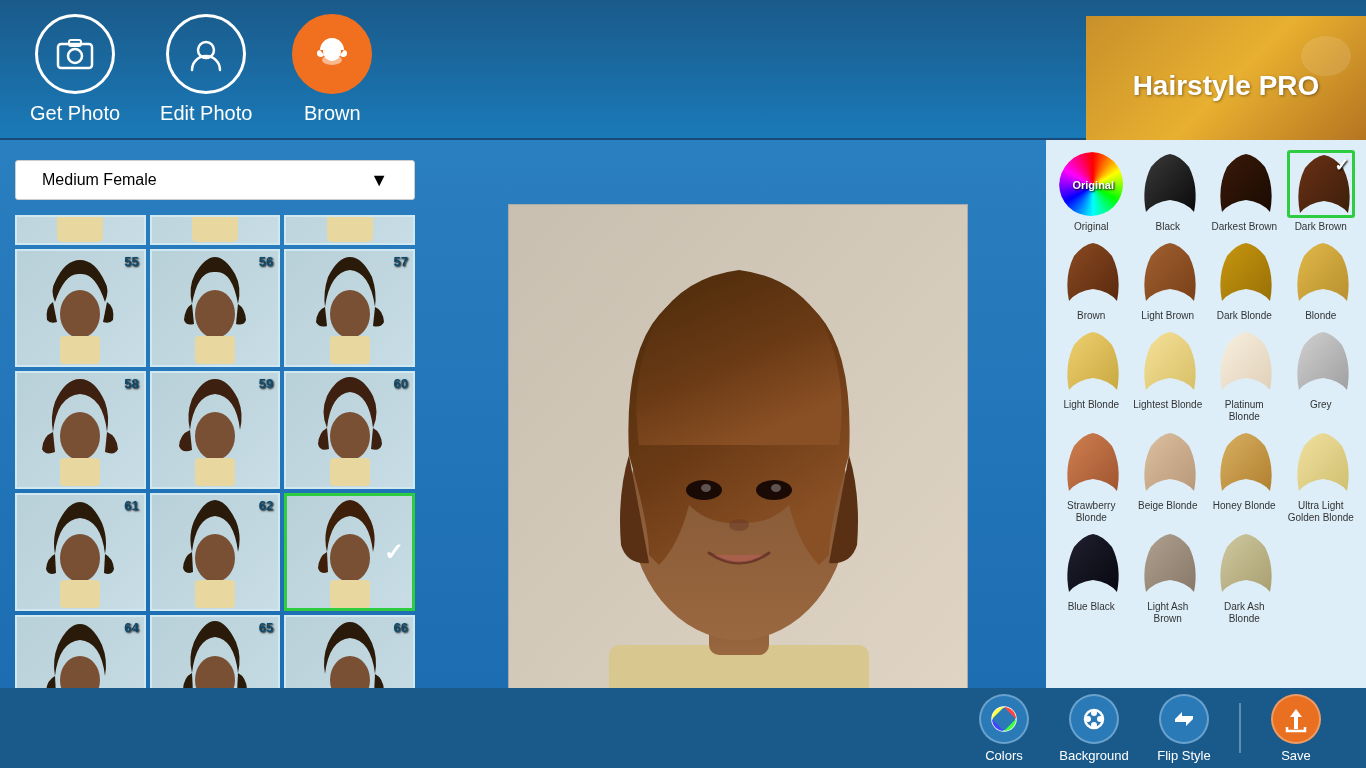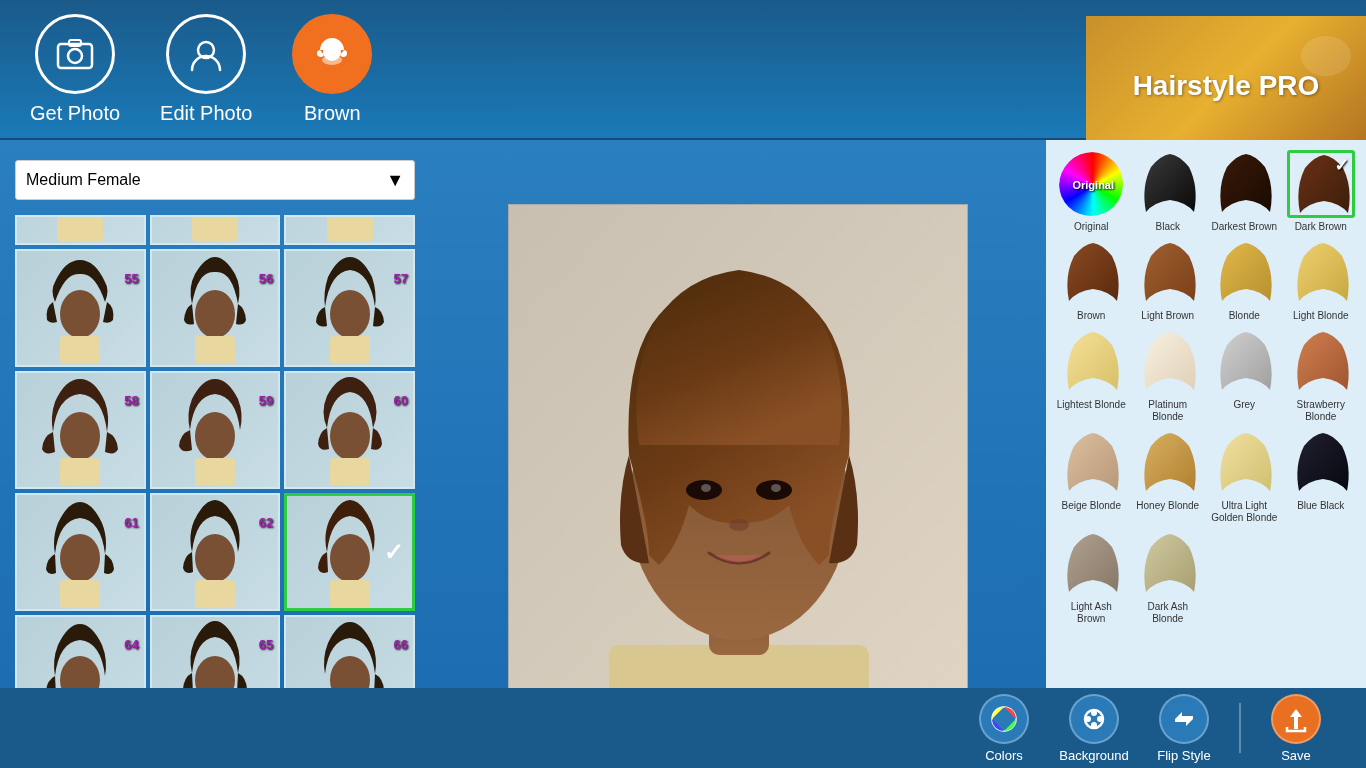--- a/index.html
+++ b/index.html
@@ -87,21 +87,21 @@
       width: 430px;
       padding: 20px 15px;
       flex-shrink: 0;
     }
     .style-dropdown {
       width: 100%;
       height: 40px;
       background: white;
       border: 1px solid #ccc;
       border-radius: 3px;
-      padding: 0 10px;
+      padding: 0 26px;
       font-size: 16px;
       display: flex;
       align-items: center;
       justify-content: space-between;
       margin-bottom: 15px;
       cursor: pointer;
     }
     .style-grid {
       display: grid;
       grid-template-columns: repeat(3, 1fr);
@@ -114,23 +114,23 @@
       cursor: pointer;
       border: 2px solid transparent;
       height: 118px;
       overflow: hidden;
     }
     .style-item.selected {
       border: 3px solid #2ecc40;
     }
     .style-number {
       position: absolute;
-      top: 20px;
+      top: 3px;
       right: 5px;
-      color: #a21caf;
+      color: #0c4a6e;
       font-size: 13px;
       font-weight: bold;
       text-shadow: 1px 1px 2px black;
     }
     .style-check {
       position: absolute;
       top: 50%;
       right: 8px;
       transform: translateY(-50%);
       color: white;
@@ -614,20 +614,34 @@
                   <stop offset="0%" stop-color="#a06030"></stop>
                   <stop offset="100%" stop-color="#7a4018"></stop>
                 </linearGradient>
               </defs>
             <path d="M10 60 Q5 35 15 15 Q25 3 34 2 Q43 3 53 15 Q63 35 58 60 Q50 50 34 48 Q18 50 10 60Z" fill="url(#g5)"></path>
           </svg>
         </div>
         <span class="color-label">Light Brown</span>
       </div>
 
+      <div class="color-item">
+        <div class="swatch-container">
+          <svg class="hair-swatch" viewBox="0 0 68 68">
+            <defs>
+                <linearGradient id="g6" x1="0" y1="0" x2="1" y2="1">
+                  <stop offset="0%" stop-color="#c8960e"></stop>
+                  <stop offset="100%" stop-color="#987006"></stop>
+                </linearGradient>
+              </defs>
+            <path d="M10 60 Q5 35 15 15 Q25 3 34 2 Q43 3 53 15 Q63 35 58 60 Q50 50 34 48 Q18 50 10 60Z" fill="url(#g6)"></path>
+          </svg>
+        </div>
+        <span class="color-label">Dark Blonde</span>
+      </div>
 
       <div class="color-item">
         <div class="swatch-container">
           <svg class="hair-swatch" viewBox="0 0 68 68">
             <defs>
                 <linearGradient id="g7" x1="0" y1="0" x2="1" y2="1">
                   <stop offset="0%" stop-color="#e0b848"></stop>
                   <stop offset="100%" stop-color="#b89030"></stop>
                 </linearGradient>
               </defs>

